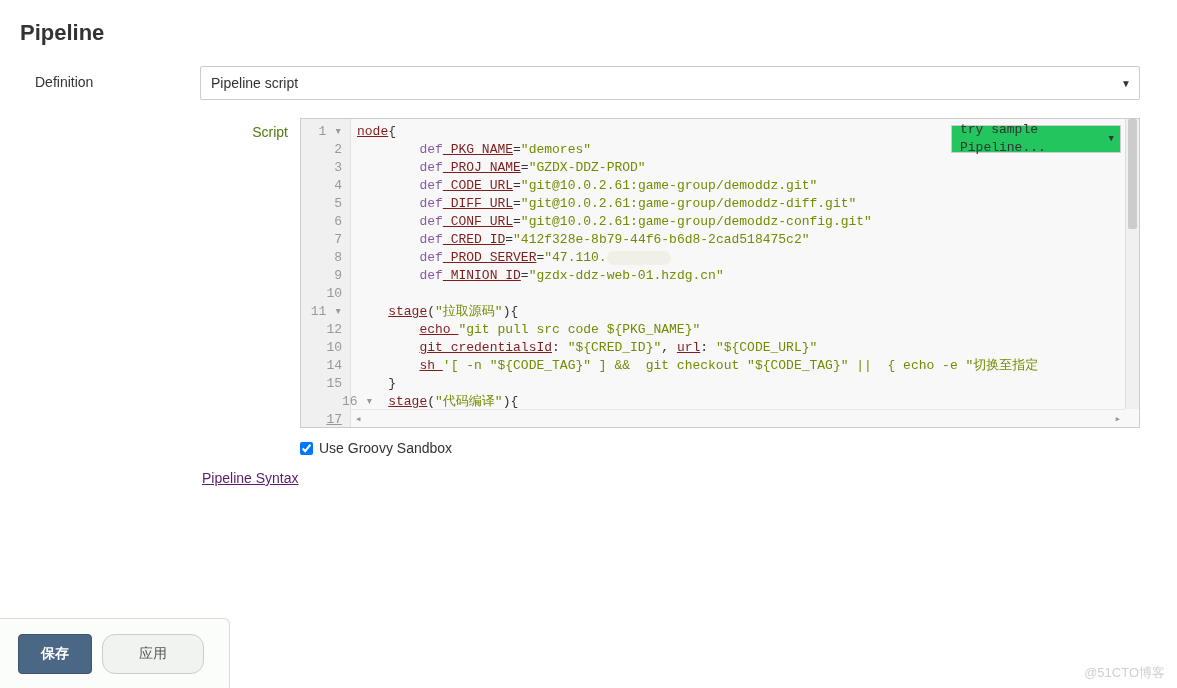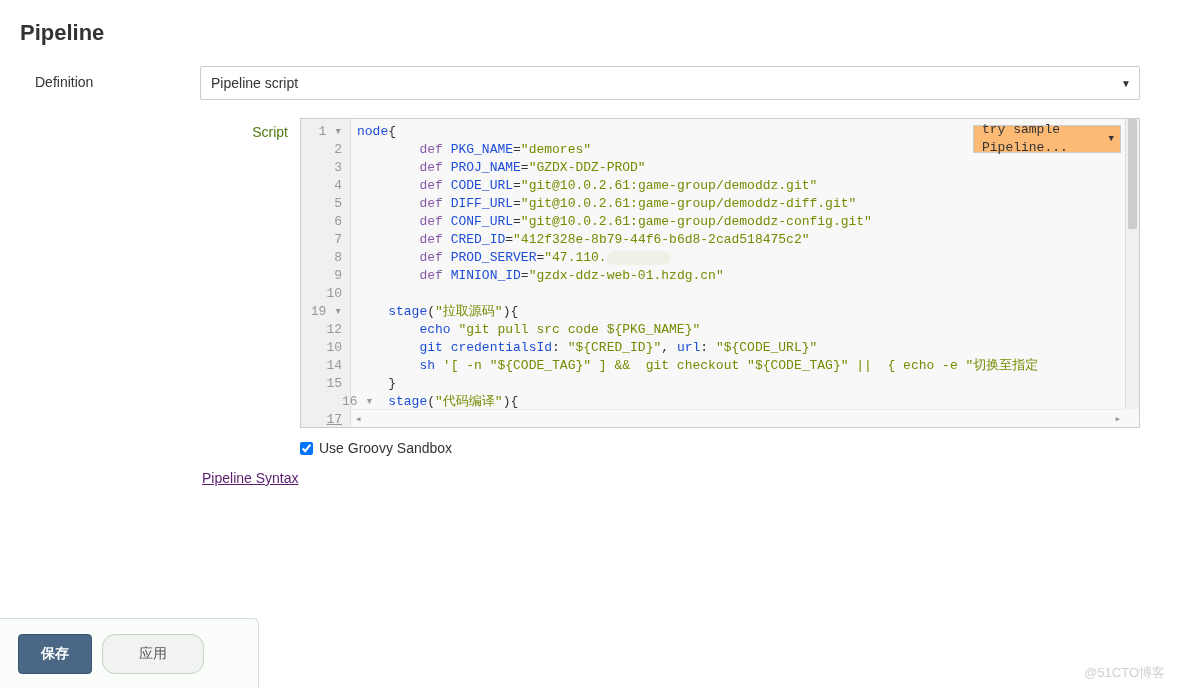--- a/index.html
+++ b/index.html
@@ -94,31 +94,31 @@
     user-select: none;
   }
   .code-area {
     flex: 1;
     padding: 4px 6px;
     white-space: pre;
     overflow: hidden;
     position: relative;
   }
   .kw { color: #8959a8; }
-  .var { color: #1d4ed8; }
+  .var { color: #7f1d1d; text-decoration: underline; }
   .str { color: #718c00; }
   .punct { color: #333; }
   .sample-select {
     position: absolute;
     top: 6px;
     right: 18px;
     border: 1px solid #ccc;
-    background: #fdba74;
+    background: #22c55e;
     height: 28px;
-    width: 148px;
+    width: 170px;
     padding: 0 22px 0 8px;
     font-size: 13px;
     display: flex;
     align-items: center;
     z-index: 2;
     cursor: pointer;
   }
   .sample-select::after {
     content: "▼";
     position: absolute;
@@ -174,21 +174,21 @@
   }
   .syntax-link a {
     color: #5a1d6e;
     text-decoration: underline;
     font-size: 14px;
   }
   .footer-panel {
     position: absolute;
     left: 0;
     bottom: 0;
-    width: 259px;
+    width: 230px;
     height: 70px;
     background: #fafdfa;
     border-top: 1px solid #d6e0d6;
     border-right: 1px solid #d6e0d6;
     border-radius: 0 6px 0 0;
     padding: 12px 18px;
     display: flex;
     gap: 10px;
     align-items: center;
   }
@@ -249,21 +249,21 @@
           <div style="white-space: pre;">1 ▾</div>
           <div style="white-space: pre;">2</div>
           <div style="white-space: pre;">3</div>
           <div style="white-space: pre;">4</div>
           <div style="white-space: pre;">5</div>
           <div style="white-space: pre;">6</div>
           <div style="white-space: pre;">7</div>
           <div style="white-space: pre;">8</div>
           <div style="white-space: pre;">9</div>
           <div style="white-space: pre;">10</div>
-          <div style="white-space: pre;">19 ▾</div>
+          <div style="white-space: pre;">11 ▾</div>
           <div style="white-space: pre;">12</div>
           <div style="white-space: pre;">10</div>
           <div style="white-space: pre;">14</div>
           <div style="white-space: pre;">15</div>
           <div style="white-space: pre; padding-left: 41px;">16 ▾</div>
           <div style="white-space: pre; text-decoration: underline;">17</div>
         </div>
       <div class="code-area" id="code"><div><span class="var">node</span><span class="punct">{</span></div><div>        <span class="kw">def</span><span class="var"> PKG_NAME</span><span class="punct">=</span><span class="str">"demores"</span></div><div>        <span class="kw">def</span><span class="var"> PROJ_NAME</span><span class="punct">=</span><span class="str">"GZDX-DDZ-PROD"</span></div><div>        <span class="kw">def</span><span class="var"> CODE_URL</span><span class="punct">=</span><span class="str">"git@10.0.2.61:game-group/demoddz.git"</span></div><div>        <span class="kw">def</span><span class="var"> DIFF_URL</span><span class="punct">=</span><span class="str">"git@10.0.2.61:game-group/demoddz-diff.git"</span></div><div>        <span class="kw">def</span><span class="var"> CONF_URL</span><span class="punct">=</span><span class="str">"git@10.0.2.61:game-group/demoddz-config.git"</span></div><div>        <span class="kw">def</span><span class="var"> CRED_ID</span><span class="punct">=</span><span class="str">"412f328e-8b79-44f6-b6d8-2cad518475c2"</span></div><div>        <span class="kw">def</span><span class="var"> PROD_SERVER</span><span class="punct">=</span><span class="str">"47.110.</span><span class="smudge"></span></div><div>        <span class="kw">def</span><span class="var"> MINION_ID</span><span class="punct">=</span><span class="str">"gzdx-ddz-web-01.hzdg.cn"</span></div><div>&nbsp;</div><div>    <span class="var">stage</span><span class="punct">(</span><span class="str">"拉取源码"</span><span class="punct">){</span></div><div>        <span class="var">echo </span><span class="str">"git pull src code ${PKG_NAME}"</span></div><div>        <span class="var">git credentialsId</span><span class="punct">: </span><span class="str">"${CRED_ID}"</span><span class="punct">, </span><span class="var">url</span><span class="punct">: </span><span class="str">"${CODE_URL}"</span></div><div>        <span class="var">sh </span><span class="str">'[ -n "${CODE_TAG}" ] &amp;&amp;  git checkout "${CODE_TAG}" ||  { echo -e "切换至指定</span></div><div>    <span class="punct">}</span></div><div>    <span class="var">stage</span><span class="punct">(</span><span class="str">"代码编译"</span><span class="punct">){</span></div></div>
       <div class="sample-select">
         <span>try sample Pipeline...</span>

